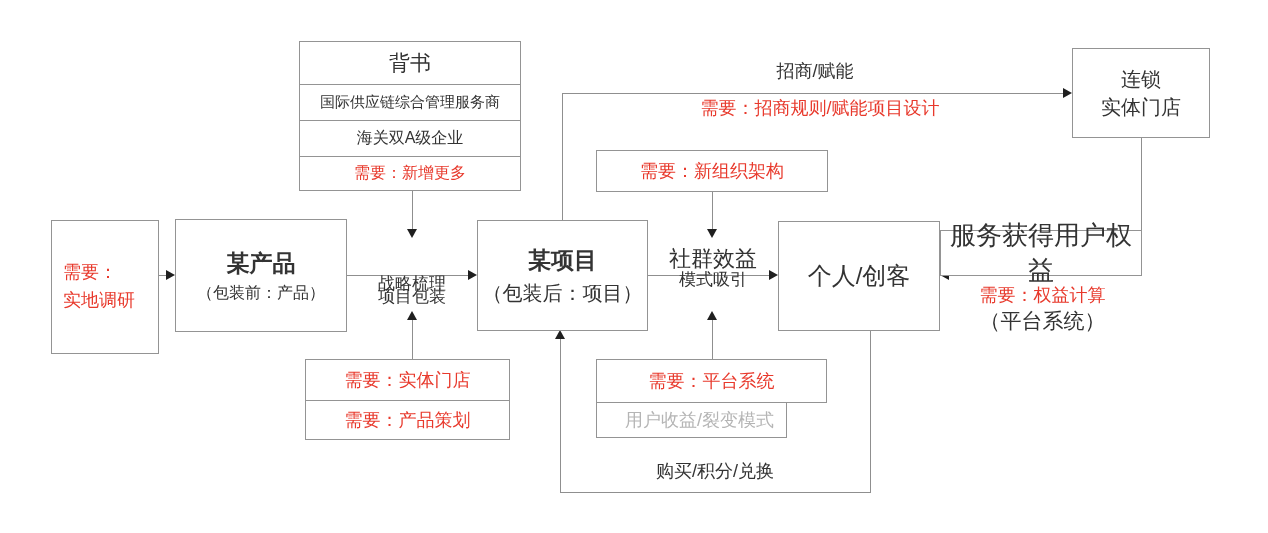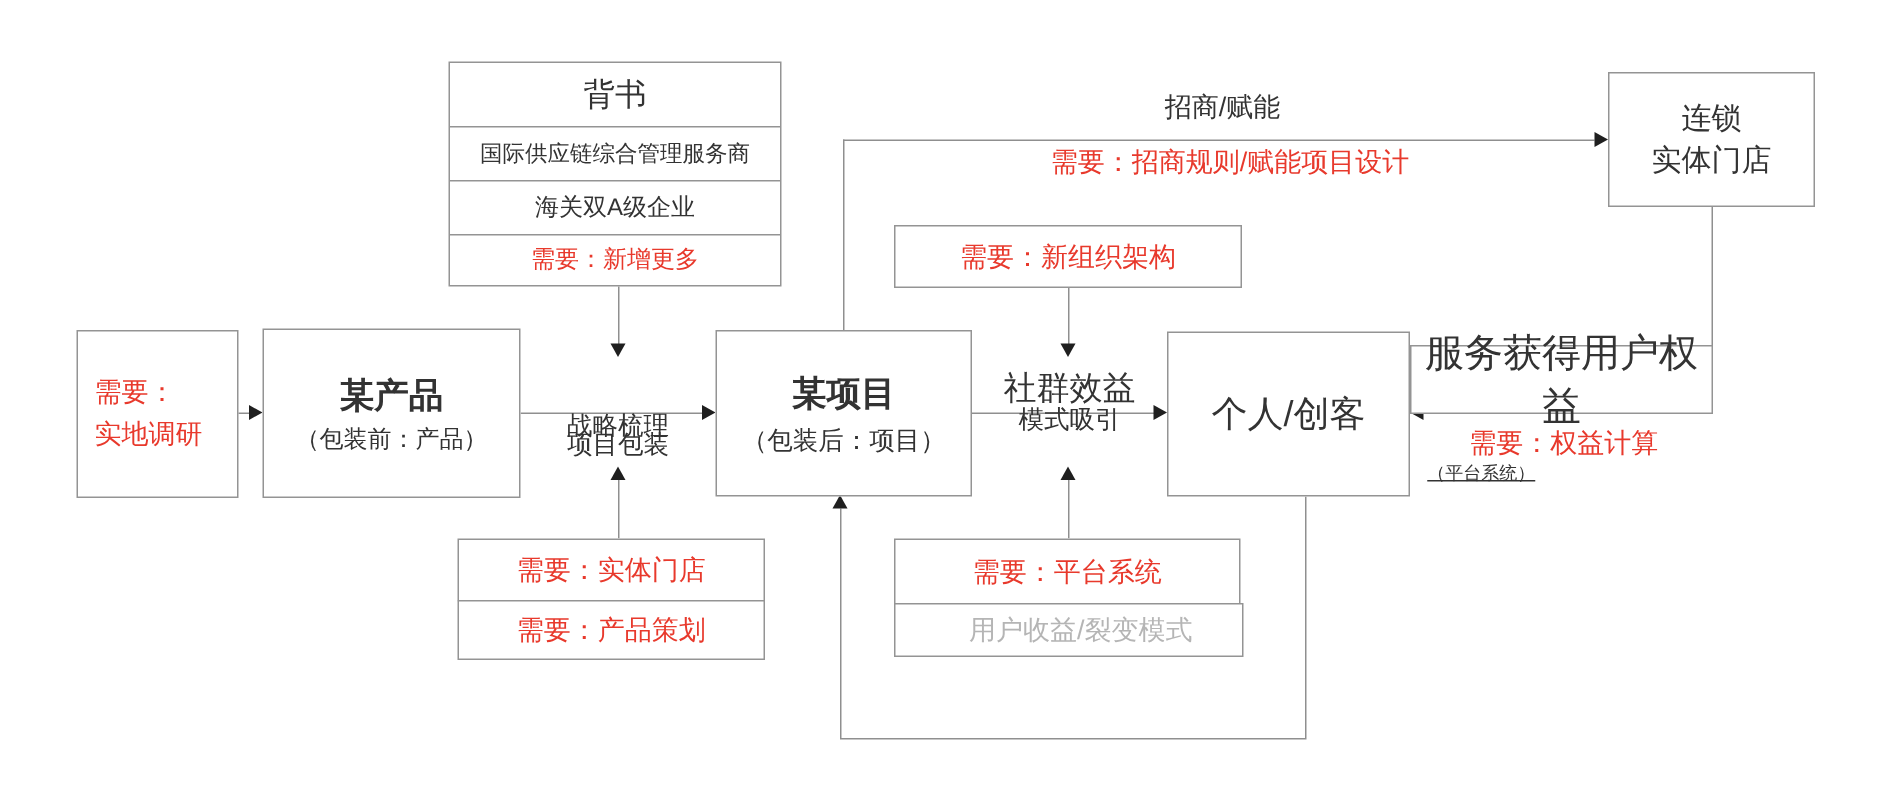--- a/index.html
+++ b/index.html
@@ -87,35 +87,35 @@
   <div class="vline" style="left:560px;top:339px;height:153px;"></div>
   <div class="arr arr-up" style="left:555px;top:330px;"></div>
 
   <div class="box rowbox" style="left:299px;top:41px;width:222px;height:150px;">
     <div class="row" style="height:42px;font-size:21px;">背书</div>
     <div class="row" style="height:36px;font-size:15px;">国际供应链综合管理服务商</div>
     <div class="row" style="height:36px;font-size:16px;">海关双A级企业</div>
     <div class="row red" style="height:34px;font-size:16px;">需要：新增更多</div>
   </div>
 
-  <div class="box" style="left:51px;top:220px;width:108px;height:112px;align-items:flex-start;padding-left:11px;">
+  <div class="box" style="left:51px;top:220px;width:108px;height:134px;align-items:flex-start;padding-left:11px;">
     <div class="red" style="font-size:18px;line-height:1.55;text-align:left;">
       <div>需要：</div>
       <div>实地调研</div>
     </div>
   </div>
 
   <div class="box" style="left:175px;top:219px;width:172px;height:113px;">
     <div class="bold" style="font-size:23px;">某产品</div>
     <div style="font-size:16px;margin-top:4px;">（包装前：产品）</div>
   </div>
 
   <div class="box" style="left:477px;top:220px;width:171px;height:111px;">
     <div class="bold" style="font-size:23px;">某项目</div>
-    <div style="font-size:17px;margin-top:4px;">（包装后：项目）</div>
+    <div style="font-size:20px;margin-top:4px;">（包装后：项目）</div>
   </div>
 
   <div class="box" style="left:778px;top:221px;width:162px;height:110px;">
     <div style="font-size:24px;">个人/创客</div>
   </div>
 
   <div class="box" style="left:1072px;top:48px;width:138px;height:90px;">
     <div style="font-size:20px;line-height:1.4;">
       <div>连锁</div>
       <div>实体门店</div>
@@ -131,34 +131,35 @@
   </div>
 
   <div class="box" style="left:305px;top:400px;width:205px;height:40px;">
     <div class="red" style="font-size:18px;text-align:center;">需要：产品策划</div>
   </div>
 
   <div class="box" style="left:596px;top:359px;width:231px;height:44px;">
     <div class="red" style="font-size:18px;">需要：平台系统</div>
   </div>
 
-  <div class="box" style="left:596px;top:402px;width:233px;height:36px;padding-left:16px;">
+  <div class="box" style="left:596px;top:402px;width:191px;height:36px;padding-left:16px;">
     <div class="muted" style="font-size:18px;">用户收益/裂变模式</div>
   </div>
 
   <div class="box" style="left:940px;top:230px;width:202px;height:46px;">
     <div style="font-size:26px;">服务获得用户权益</div>
   </div>
 
   <div class="lbl" style="left:352px;top:246px;width:120px;font-size:17px;margin-top:28px;">战略梳理</div>
   <div class="lbl" style="left:352px;top:287px;width:120px;font-size:17px;">项目包装</div>
 
   <div class="lbl" style="left:653px;top:246px;width:120px;font-size:22px;">社群效益</div>
   <div class="lbl" style="left:653px;top:270px;width:120px;font-size:17px;">模式吸引</div>
 
   <div class="lbl" style="left:715px;top:61px;width:200px;font-size:18px;">招商/赋能</div>
   <div class="lbl red" style="left:655px;top:98px;width:330px;font-size:18px;">需要：招商规则/赋能项目设计</div>
 
   <div class="lbl red" style="left:945px;top:285px;width:195px;font-size:18px;">需要：权益计算</div>
-  <div class="lbl" style="left:890px;top:308px;width:195px;font-size:12px;text-decoration:underline;">（平台系统）</div>
+  <div class="lbl" style="left:945px;top:308px;width:195px;font-size:21px;">（平台系统）</div>
 
+  <div class="lbl" style="left:615px;top:461px;width:200px;font-size:18px;">购买/积分/兑换</div>
 
 </div>
 
 </body></html>

